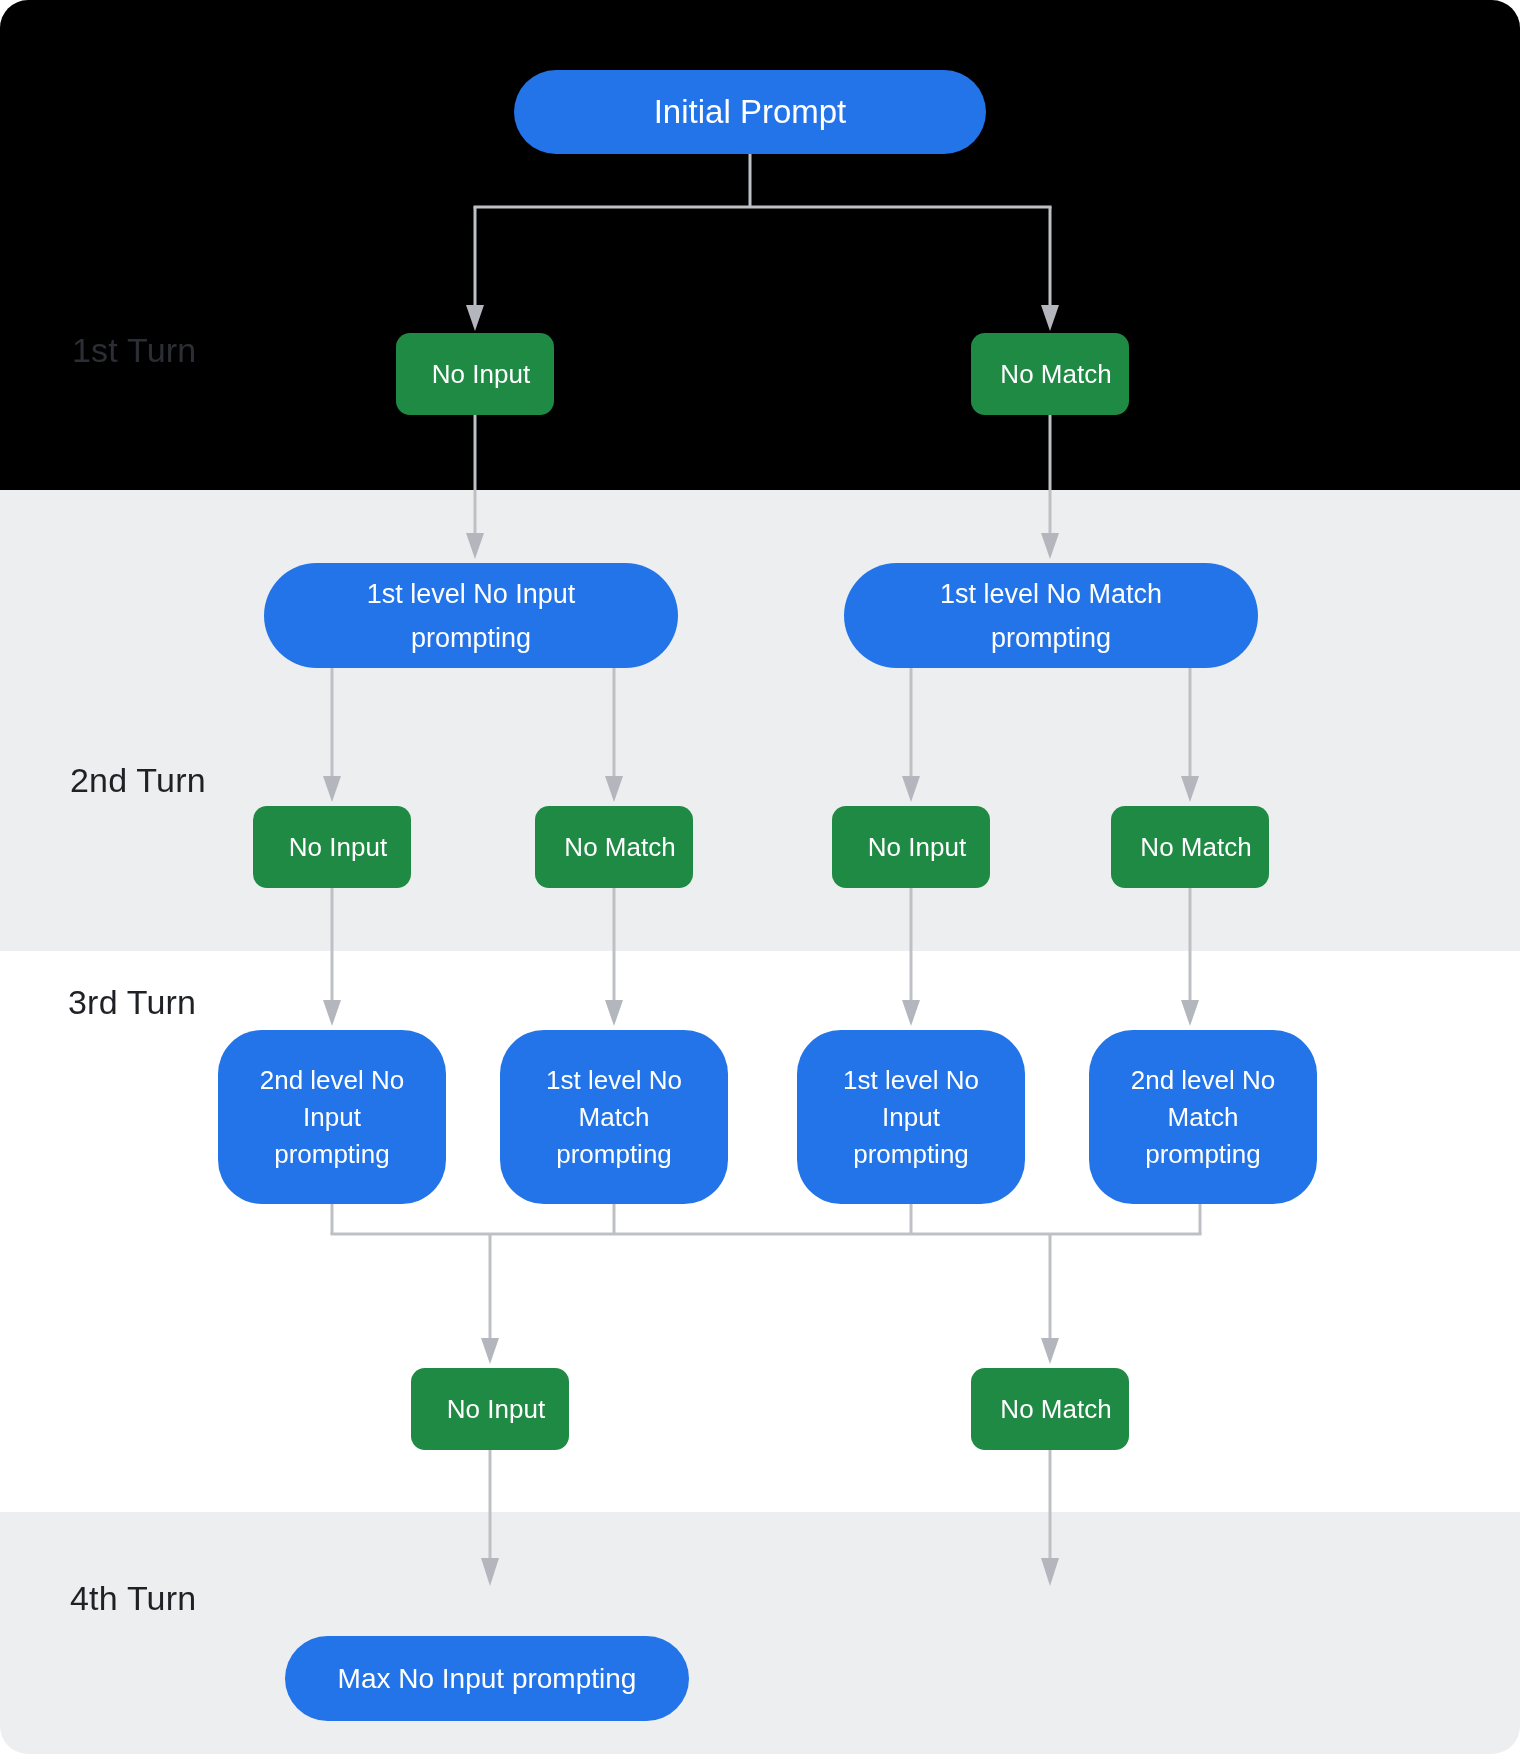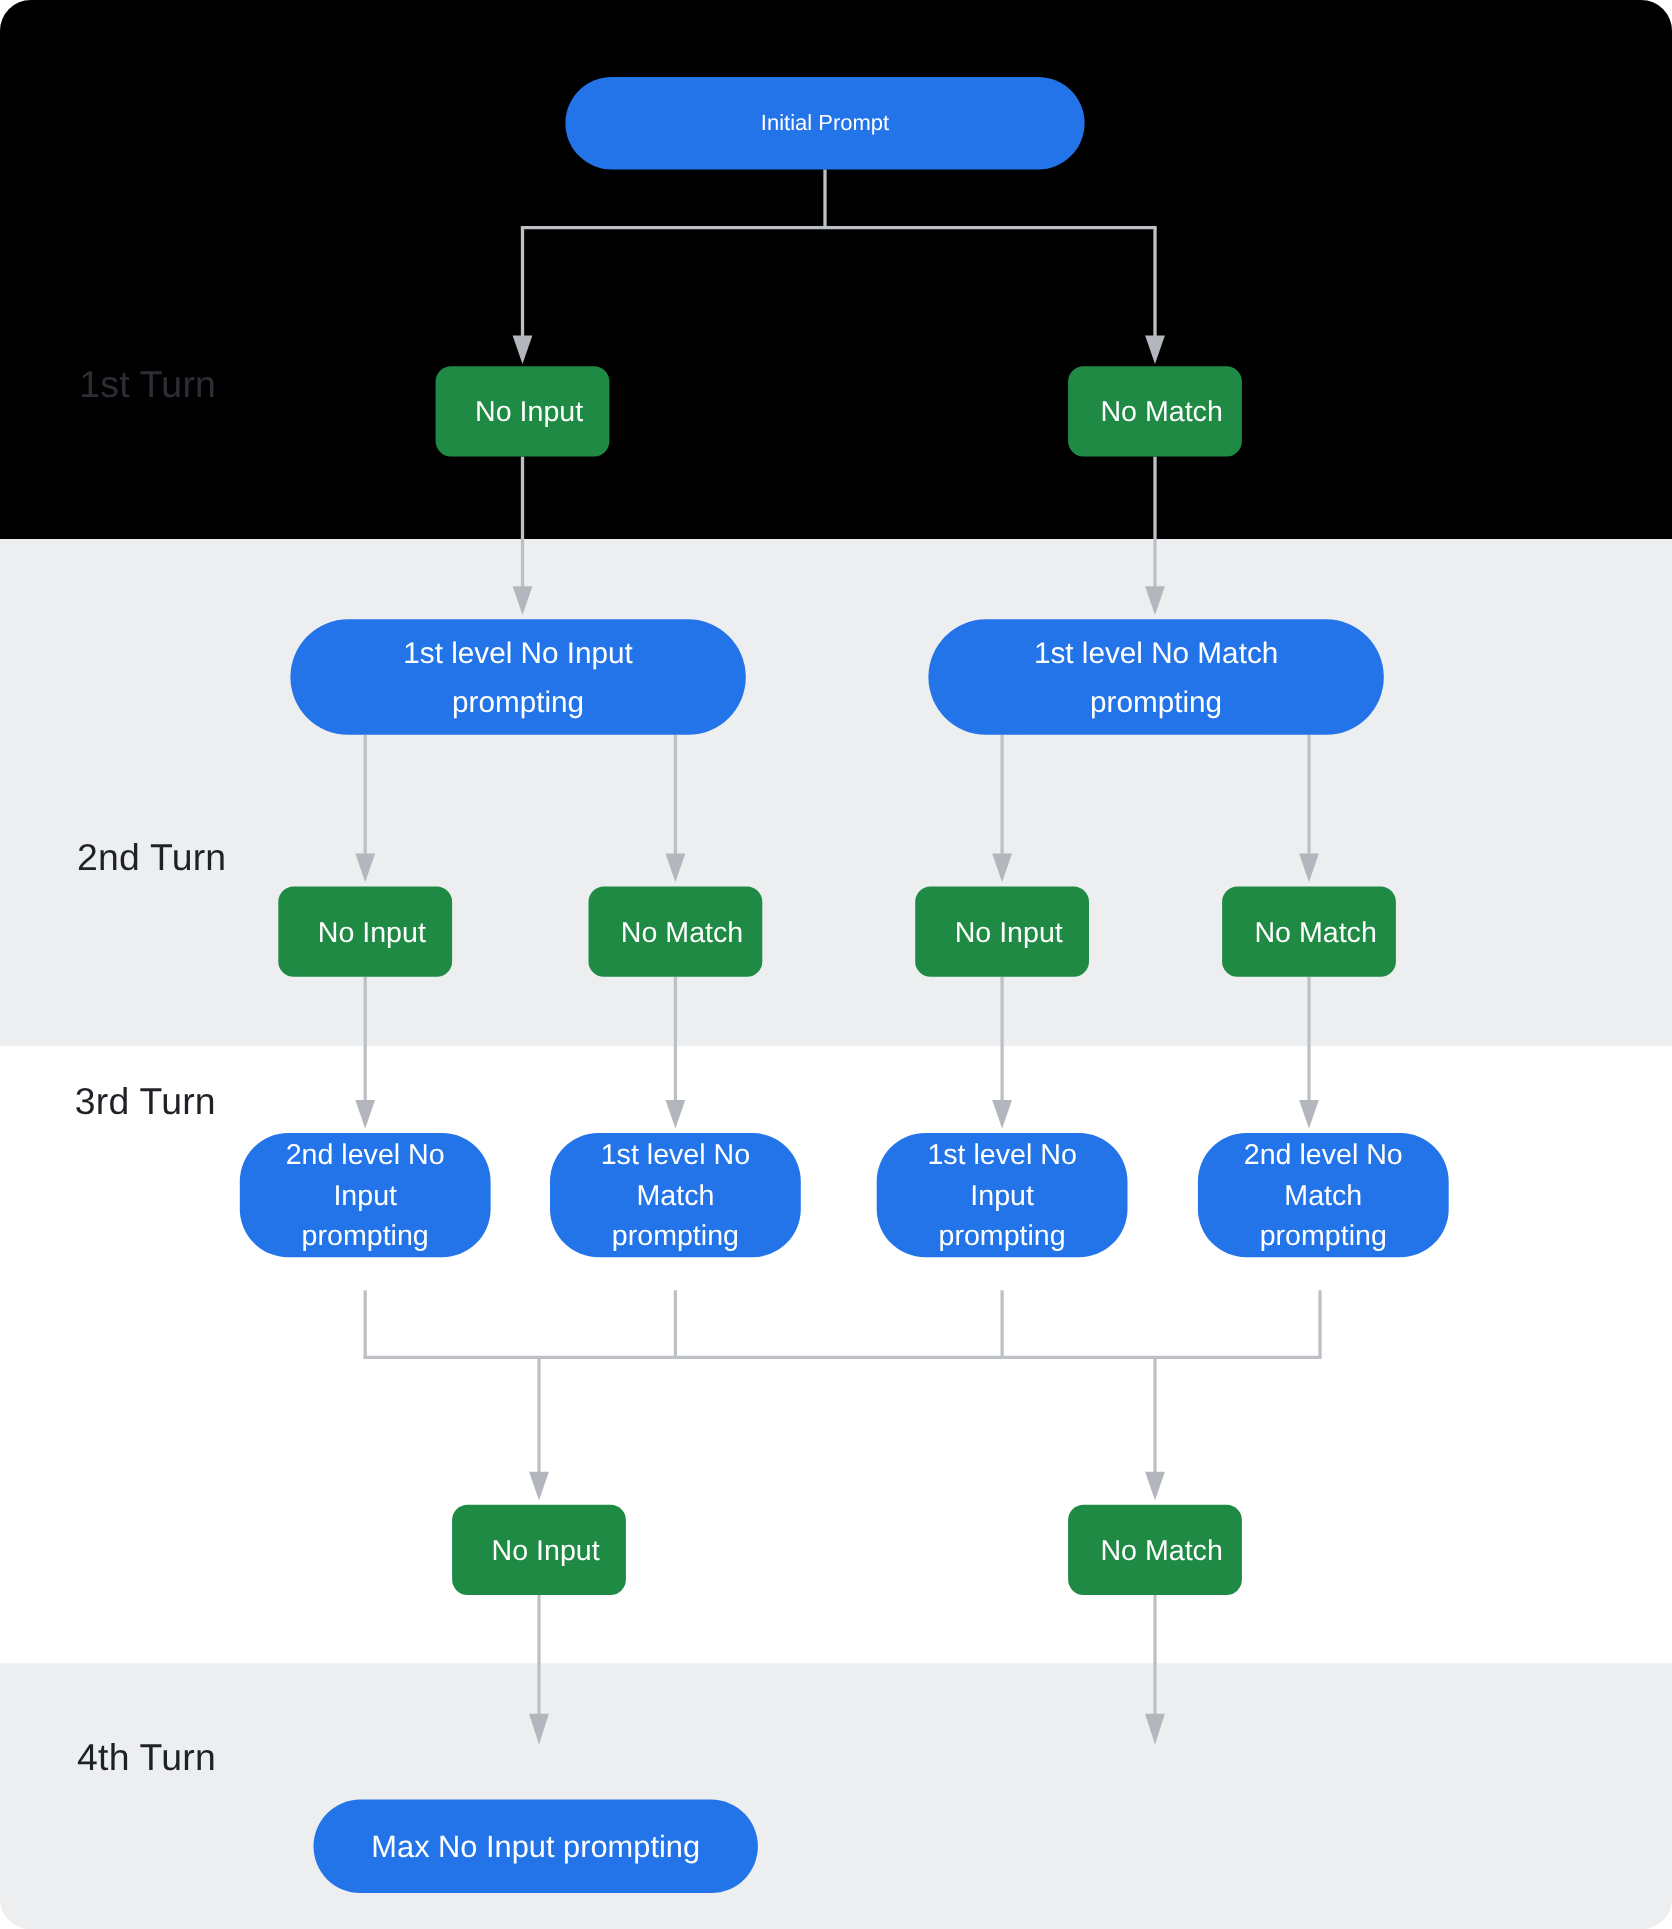--- a/index.html
+++ b/index.html
@@ -31,31 +31,31 @@
   .connectors polygon{fill:var(--arrowhead,#B3B7BD);}
 
   .node{
     position:absolute;display:flex;align-items:center;justify-content:center;
     text-align:center;color:var(--node-text,#fff);font-weight:500;
     white-space:pre-line;box-sizing:border-box;
   }
   .blue{background:var(--node-blue,#2374E8);}
   .green{background:var(--node-green,#1F8A44);border-radius:14px;
          width:158px;height:82px;font-size:26px;padding-left:12px;}
-  .pill-initial{left:514px;top:70px;width:472px;height:84px;border-radius:42px;font-size:20px;}
+  .pill-initial{left:514px;top:70px;width:472px;height:84px;border-radius:42px;font-size:33px;}
   .pill-l1a{left:264px;top:563px;}
   .pill-l1b{left:844px;top:563px;}
   .pill-2line{width:414px;height:105px;border-radius:53px;font-size:27px;line-height:44px;}
   .g-t1a{left:396px;top:333px;}
   .g-t1b{left:971px;top:333px;}
   .g-t2a{left:253px;top:806px;}
   .g-t2b{left:535px;top:806px;}
   .g-t2c{left:832px;top:806px;}
   .g-t2d{left:1111px;top:806px;}
-  .box-3line{width:228px;height:113px;border-radius:44px;font-size:26px;line-height:37px;top:1030px;}
+  .box-3line{width:228px;height:174px;border-radius:44px;font-size:26px;line-height:37px;top:1030px;}
   .b-t3a{left:218px;}
   .b-t3b{left:500px;}
   .b-t3c{left:797px;}
   .b-t3d{left:1089px;}
   .g-t4a{left:411px;top:1368px;}
   .g-t4b{left:971px;top:1368px;}
   .pill-max{width:404px;height:85px;border-radius:43px;font-size:28px;top:1590px;margin-top:46px;}
   .p-maxa{left:285px;}
   .p-maxb{left:848px;}
 </style>

